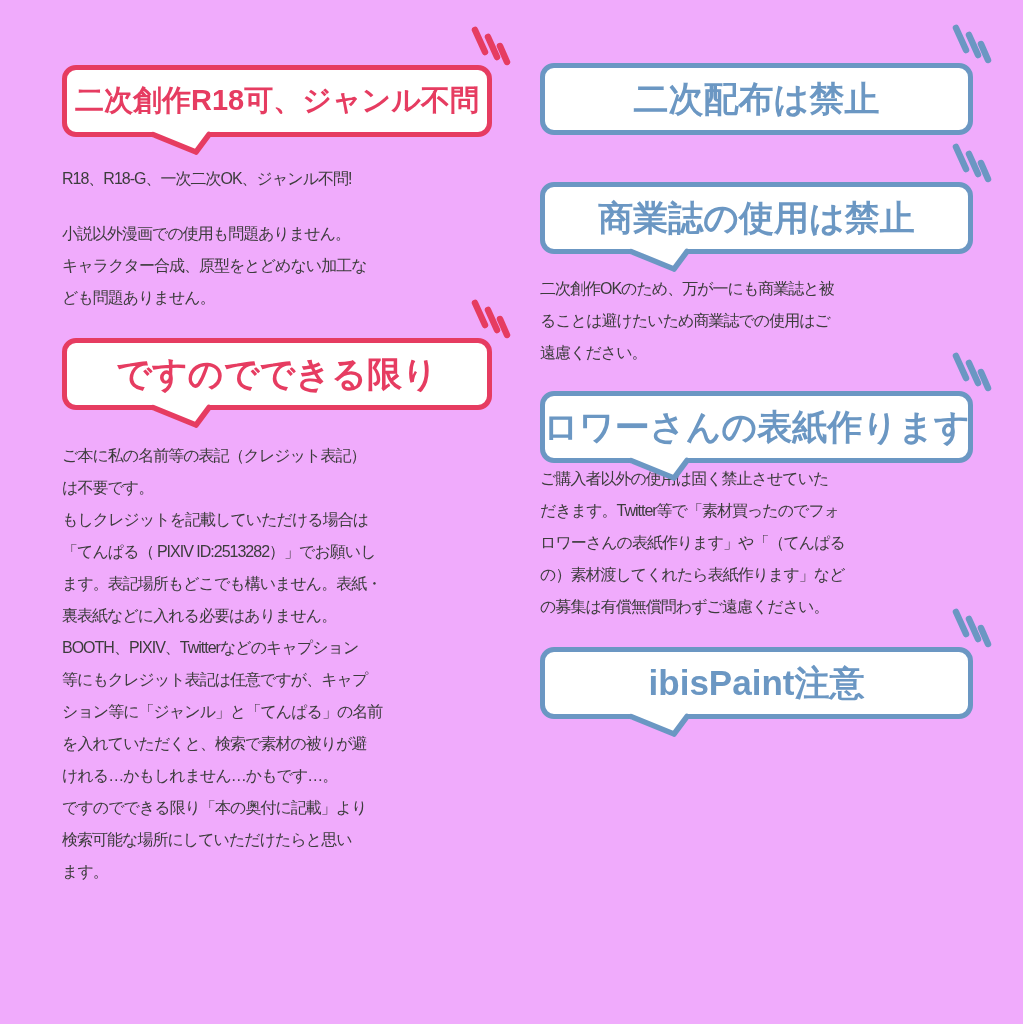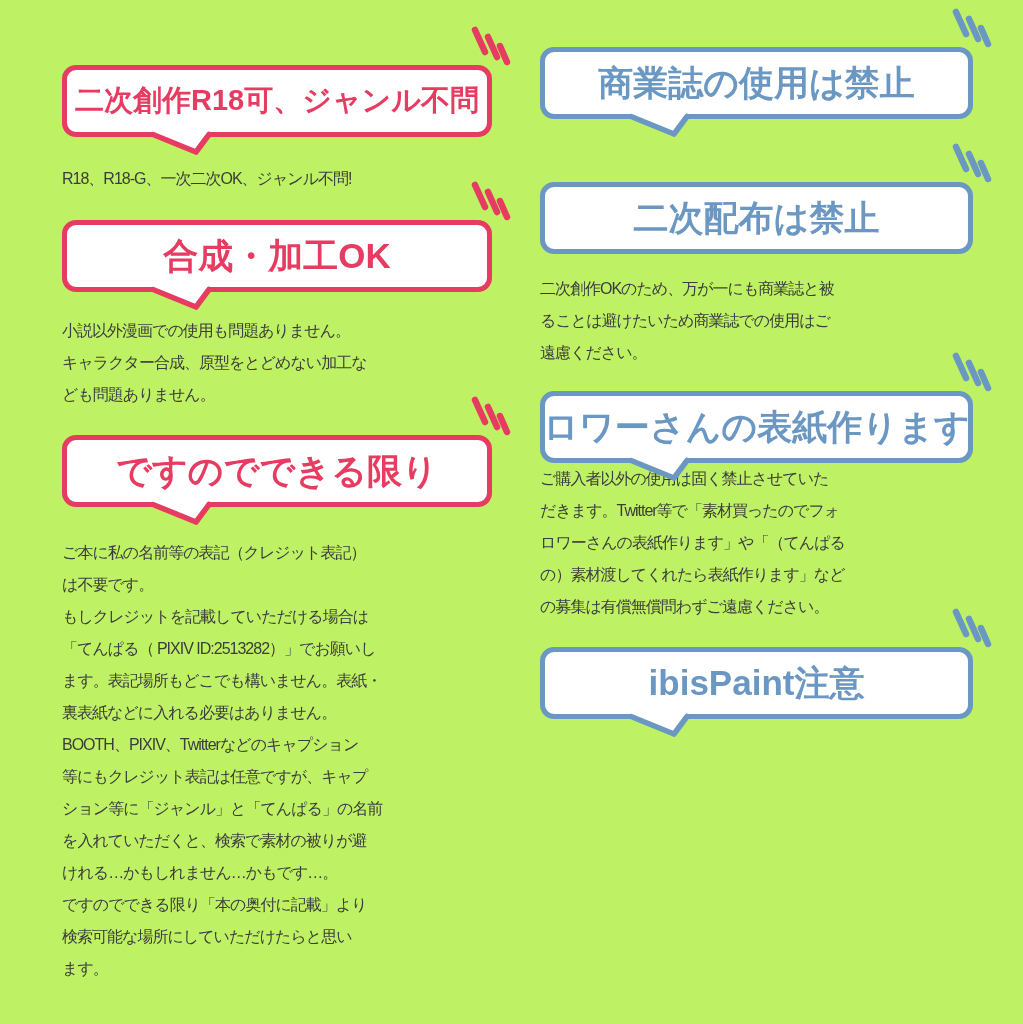--- a/index.html
+++ b/index.html
@@ -1,19 +1,19 @@
 <!DOCTYPE html>
 <html style="--red: #e63c61; --blue: #6b97c3; --text: #3c3c3c;"><head>
 <meta charset="utf-8">
 <style>
   html,body{margin:0;padding:0;background:#fff;}
   .page{
     position:relative;
     width:1023px;height:1024px;
-    background:#bef264;
+    background:#f0abfc;
     overflow:hidden;
     font-family:"Liberation Sans","DejaVu Sans",sans-serif;
   }
   .col{position:absolute;top:0;}
   .col-left{left:62px;width:430px;}
   .col-right{left:540px;width:433px;}
 
   .bubble{
     position:relative;
     box-sizing:border-box;
@@ -68,31 +68,20 @@
       </svg>
       <span class="title long">二次創作R18可、ジャンル不問</span>
       <svg class="tail" viewBox="0 0 64 26">
         <rect x="3" y="0" width="56" height="5.5" fill="#fff"></rect>
         <path d="M3,5 L46,19 L59,5 Z" fill="#fff"></path>
         <path d="M3,2.5 L46,20 M59,2.5 L46,20" stroke="currentColor" stroke-width="5.5" stroke-linecap="round" fill="none"></path>
       </svg>
     </div>
     <div class="body" style="margin-top:26px">R18、R18-G、一次二次OK、ジャンル不問!</div>
 
-    <div class="bubble red" style="margin-top:25px">
-      <svg class="burst" viewBox="0 0 44 40">
-        <path d="M6,2 L16,24 M19,9 L28,29 M31,18 L38,34" stroke="currentColor" stroke-width="6.5" stroke-linecap="round" fill="none"></path>
-      </svg>
-      <span class="title">合成・加工OK</span>
-      <svg class="tail" viewBox="0 0 64 26">
-        <rect x="3" y="0" width="56" height="5.5" fill="#fff"></rect>
-        <path d="M3,5 L46,19 L59,5 Z" fill="#fff"></path>
-        <path d="M3,2.5 L46,20 M59,2.5 L46,20" stroke="currentColor" stroke-width="5.5" stroke-linecap="round" fill="none"></path>
-      </svg>
-    </div>
     <div class="body" style="margin-top:23px">小説以外漫画での使用も問題ありません。
 キャラクター合成、原型をとどめない加工な
 ども問題ありません。</div>
 
     <div class="bubble red" style="margin-top:24px">
       <svg class="burst" viewBox="0 0 44 40">
         <path d="M6,2 L16,24 M19,9 L28,29 M31,18 L38,34" stroke="currentColor" stroke-width="6.5" stroke-linecap="round" fill="none"></path>
       </svg>
       <span class="title">ですのでできる限り</span>
       <svg class="tail" viewBox="0 0 64 26">
@@ -113,37 +102,37 @@
 を入れていただくと、検索で素材の被りが避
 けれる…かもしれません…かもです…。
 ですのでできる限り「本の奥付に記載」より
 検索可能な場所にしていただけたらと思い
 ます。</div>
 
   </div>
 
   <div class="col col-right">
 
+    <div class="bubble blue" style="margin-top:63px">
+      <svg class="burst" viewBox="0 0 44 40">
+        <path d="M6,2 L16,24 M19,9 L28,29 M31,18 L38,34" stroke="currentColor" stroke-width="6.5" stroke-linecap="round" fill="none"></path>
+      </svg>
+      <span class="title">二次配布は禁止</span>
+    </div>
+
     <div class="bubble blue" style="margin-top:47px">
       <svg class="burst" viewBox="0 0 44 40">
         <path d="M6,2 L16,24 M19,9 L28,29 M31,18 L38,34" stroke="currentColor" stroke-width="6.5" stroke-linecap="round" fill="none"></path>
       </svg>
       <span class="title">商業誌の使用は禁止</span>
       <svg class="tail" viewBox="0 0 64 26">
         <rect x="3" y="0" width="56" height="5.5" fill="#fff"></rect>
         <path d="M3,5 L46,19 L59,5 Z" fill="#fff"></path>
         <path d="M3,2.5 L46,20 M59,2.5 L46,20" stroke="currentColor" stroke-width="5.5" stroke-linecap="round" fill="none"></path>
       </svg>
-    </div>
-
-    <div class="bubble blue" style="margin-top:63px">
-      <svg class="burst" viewBox="0 0 44 40">
-        <path d="M6,2 L16,24 M19,9 L28,29 M31,18 L38,34" stroke="currentColor" stroke-width="6.5" stroke-linecap="round" fill="none"></path>
-      </svg>
-      <span class="title">二次配布は禁止</span>
     </div>
     <div class="body" style="margin-top:19px">二次創作OKのため、万が一にも商業誌と被
 ることは避けたいため商業誌での使用はご
 遠慮ください。</div>
 
     <div class="bubble blue" style="margin-top:22px">
       <svg class="burst" viewBox="0 0 44 40">
         <path d="M6,2 L16,24 M19,9 L28,29 M31,18 L38,34" stroke="currentColor" stroke-width="6.5" stroke-linecap="round" fill="none"></path>
       </svg>
       <span class="title">ロワーさんの表紙作ります</span>

